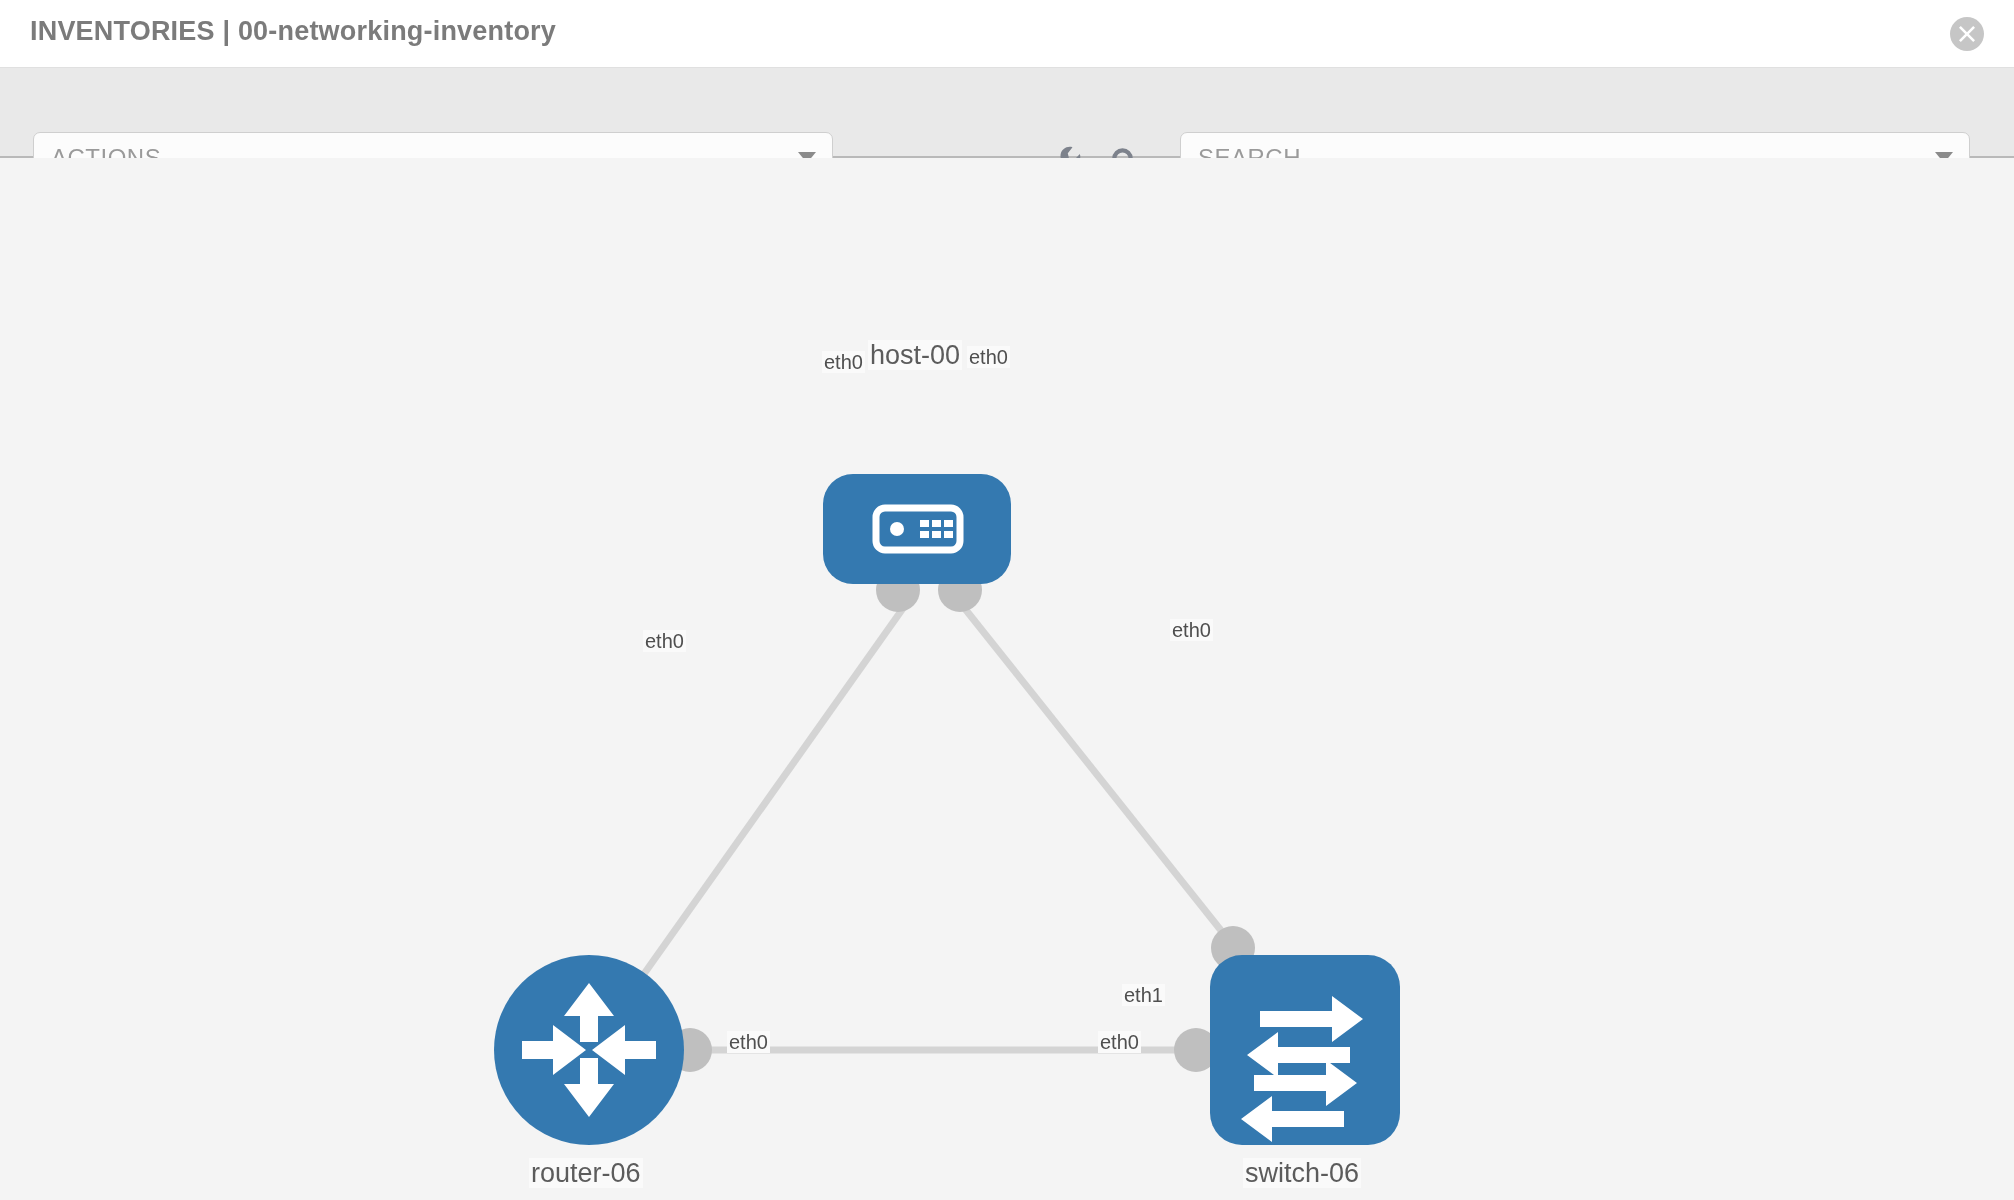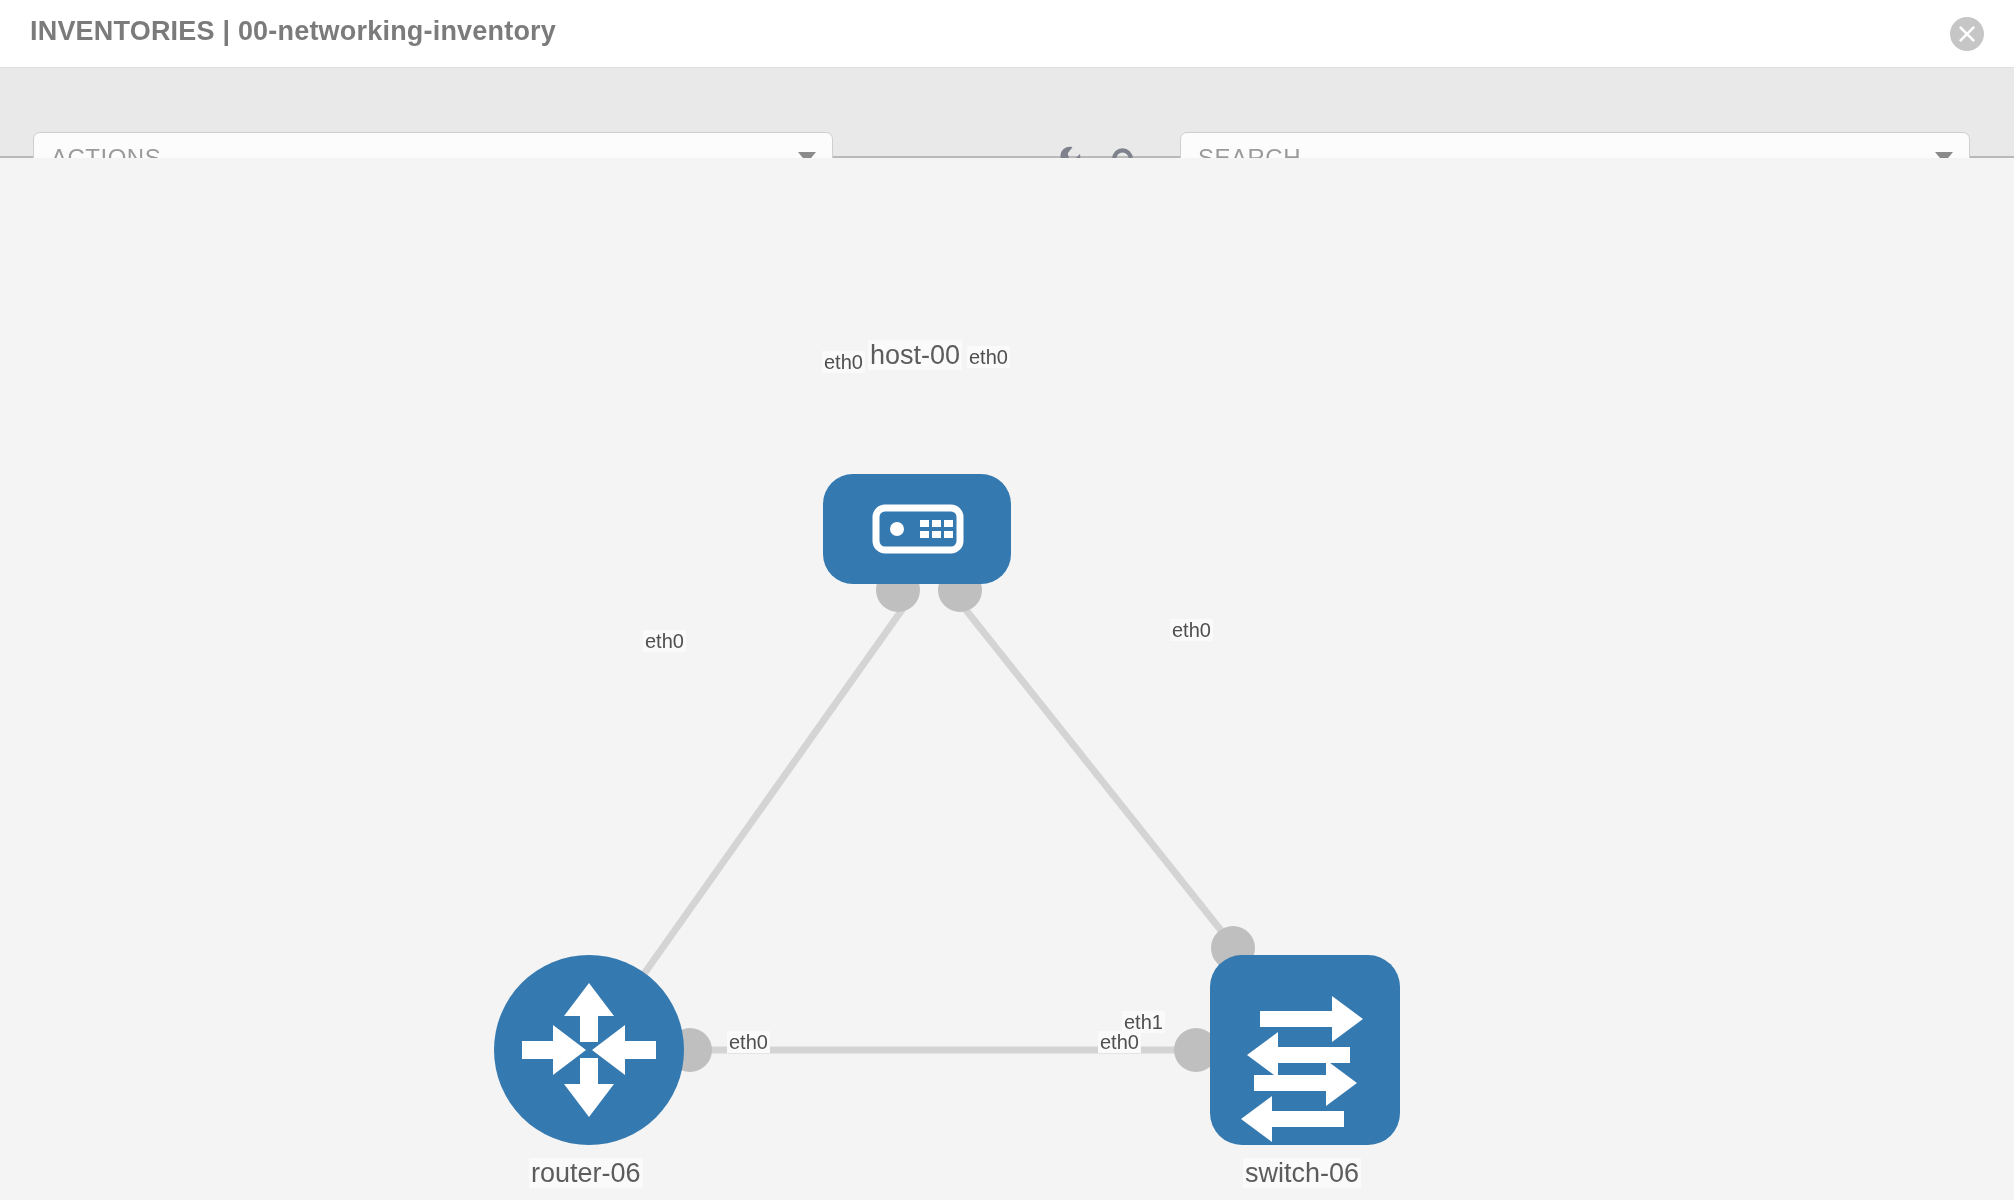--- a/index.html
+++ b/index.html
@@ -238,20 +238,20 @@
         </g>
       </g>
     </svg>
 
     <span class="iface-label" style="left:822px; top:193px;">eth0</span>
     <span class="iface-label" style="left:967px; top:188px;">eth0</span>
     <span class="iface-label" style="left:643px; top:472px;">eth0</span>
     <span class="iface-label" style="left:1170px; top:461px;">eth0</span>
     <span class="iface-label" style="left:727px; top:873px;">eth0</span>
     <span class="iface-label" style="left:1098px; top:873px; background:#fafafa;">eth0</span>
-    <span class="iface-label" style="left:1122px; top:853px; background:#fafafa;">eth1</span>
+    <span class="iface-label" style="left:1122px; top:826px; background:#fafafa;">eth1</span>
 
     <span class="node-label" style="left:868px; top:182px;">host-00</span>
     <span class="node-label" style="left:529px; top:1000px;">router-06</span>
     <span class="node-label" style="left:1243px; top:1000px;">switch-06</span>
 
   </div>
 </div>
 
 </body></html>

